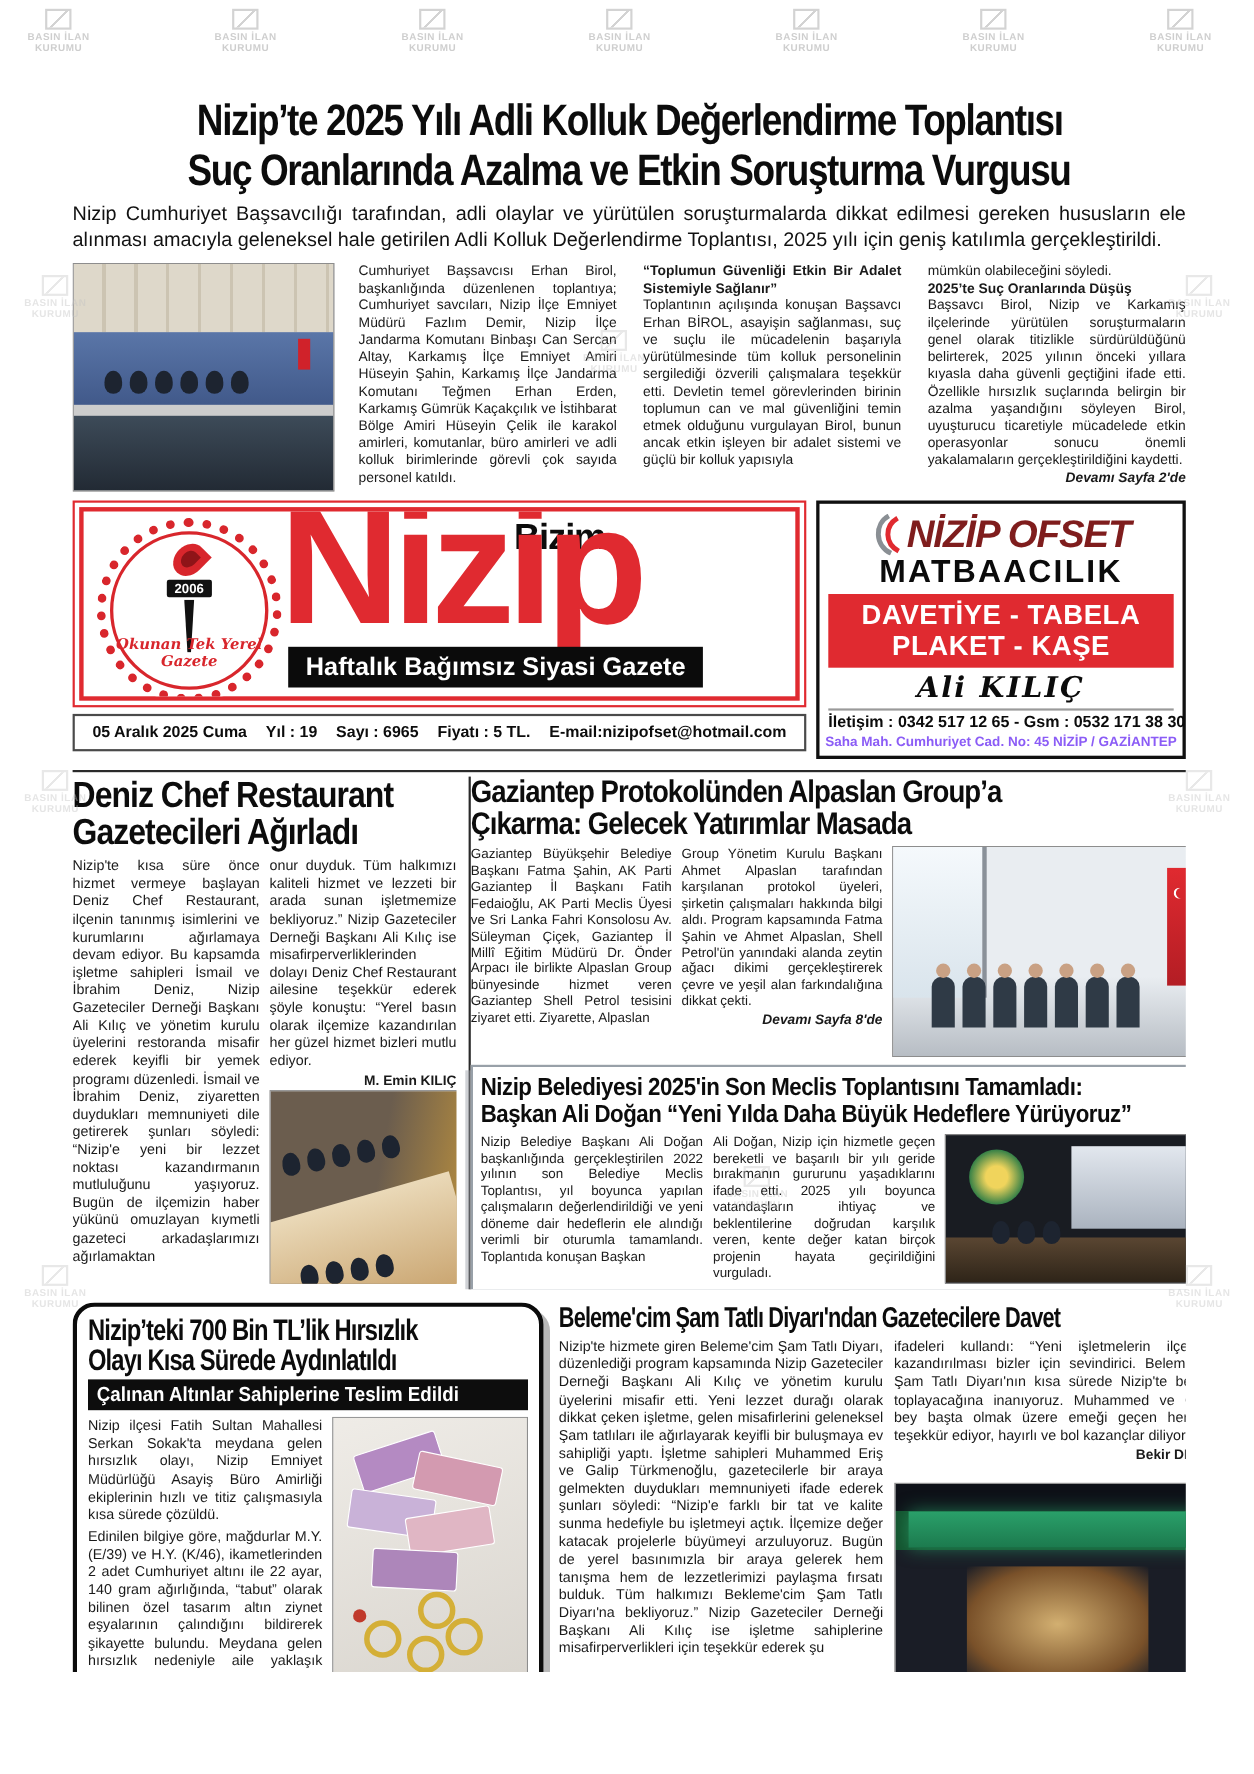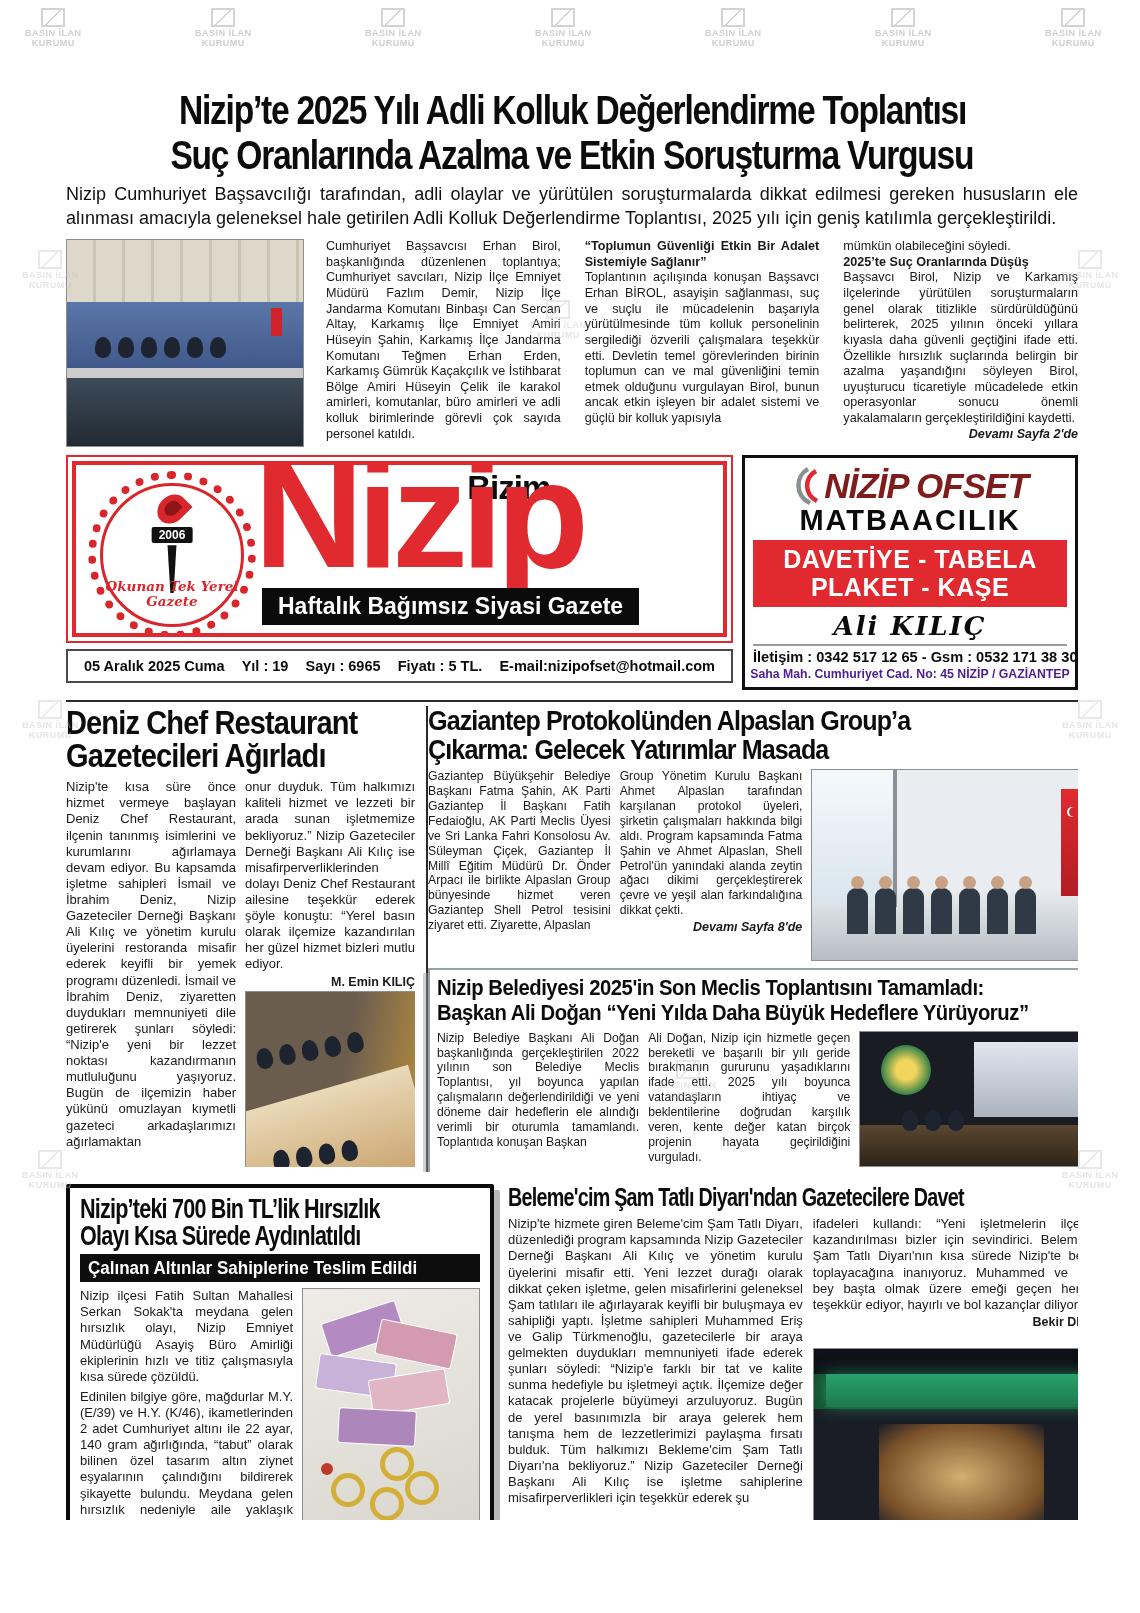--- a/index.html
+++ b/index.html
@@ -115,21 +115,21 @@
       align-items:center;text-align:center;}
   .ad-brand{display:flex;align-items:center;gap:2px;margin-top:2px;}
   .ad-brand span{font-size:35px;font-weight:900;font-style:italic;color:#7f1d1d;letter-spacing:-1px;}
   .ad-matbaa{font-size:29px;font-weight:900;color:#0b0b0b;letter-spacing:2px;margin-top:-2px;}
   .ad-red{background:#e02a30;color:#fff;width:100%;padding:5px 0 6px;margin-top:3px;}
   .ad-red div{font-size:25px;font-weight:900;line-height:1.12;letter-spacing:.5px;}
   .ad-owner{font-family:"DejaVu Serif",serif;font-style:italic;font-weight:800;font-size:26px;
       letter-spacing:2px;color:#0b0b0b;margin-top:4px;}
   .ad-contact{border-top:2px solid #9a9a9a;width:100%;padding-top:3px;margin-top:3px;
       font-size:14.6px;font-weight:800;color:#0b0b0b;white-space:nowrap;}
-  .ad-address{font-size:12.3px;font-weight:700;color:#4c1d95;margin-top:2px;white-space:nowrap;text-align:right;}
+  .ad-address{font-size:12.3px;font-weight:700;color:#8b5cf6;margin-top:2px;white-space:nowrap;text-align:right;}
 
   
   .mid-row{display:grid;grid-template-columns:362px 1fr;margin-top:10px;border-top:2px solid #2a2a2a;
      padding-top:4px;height:466px;overflow:hidden;}
   .deniz{border-right:2px solid #2a2a2a;padding-right:11px;}
   h2{margin:0;font-size:33px;font-weight:900;color:#0c0c0c;letter-spacing:-1px;line-height:1.0;}
   h2 .cond-l{transform:scaleX(.88);}
   .deniz-body{display:grid;grid-template-columns:1fr 1fr;gap:9px;margin-top:7px;height:388px;overflow:hidden;}
   .deniz-body .dcol2{display:flex;flex-direction:column;}
   .deniz-body .photo{margin-top:auto;}
@@ -138,21 +138,21 @@
   .alp-body{display:grid;grid-template-columns:1fr 1fr 292px;gap:9px;margin-top:6px;height:192px;overflow:hidden;}
 
   .meclis{margin-top:7px;border:2px solid #98a0a8;box-shadow:-5px 5px 0 rgba(150,156,163,.45);
      padding:5px 7px;background:#fff;}
   .meclis h3{margin:0;font-size:22.5px;font-weight:900;color:#0c0c0c;letter-spacing:-.5px;line-height:1.12;}
   .meclis h3 .cond-l{transform:scaleX(.9);}
   .mec-body{display:grid;grid-template-columns:1fr 1fr 235px;gap:9px;margin-top:5px;height:136px;overflow:hidden;}
 
   
   .bottom-row{display:grid;grid-template-columns:428px 1fr;gap:14px;margin-top:12px;height:428px;overflow:hidden;}
-  .hirsizlik{border:4px solid #0b0b0b;border-radius:2px;box-shadow:6px 6px 0 rgba(0,0,0,.28);
+  .hirsizlik{border:4px solid #0b0b0b;border-radius:20px;box-shadow:6px 6px 0 rgba(0,0,0,.28);
      padding:8px 10px;background:#fff;}
   .hirsizlik h2{font-size:27px;}
   .strip{background:#0d0d0d;color:#fff;font-weight:800;font-size:18.5px;padding:3px 8px;margin:4px 0 6px;
      white-space:nowrap;overflow:hidden;}
   .hir-body{display:grid;grid-template-columns:1fr 178px;gap:9px;height:292px;overflow:hidden;}
   .hir-body p{margin:0 0 4px 0;}
 
   .beleme h2{font-size:26px;}
   .beleme h2 .cond-l{transform:scaleX(.76);}
   .bel-body{display:grid;grid-template-columns:1fr 1fr;gap:10px;margin-top:6px;height:384px;overflow:hidden;}

